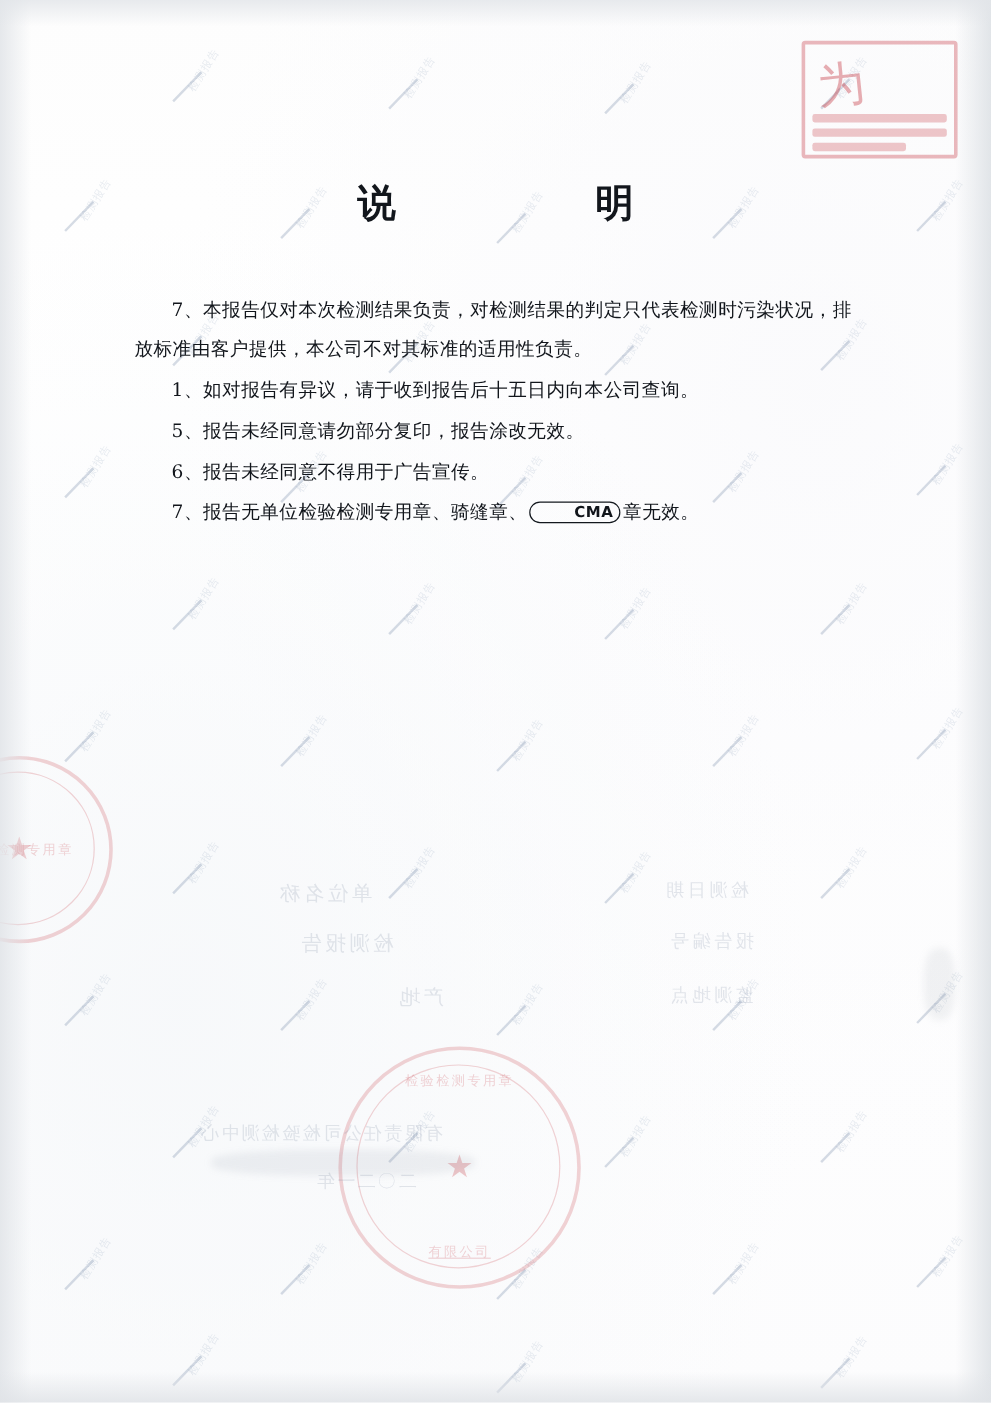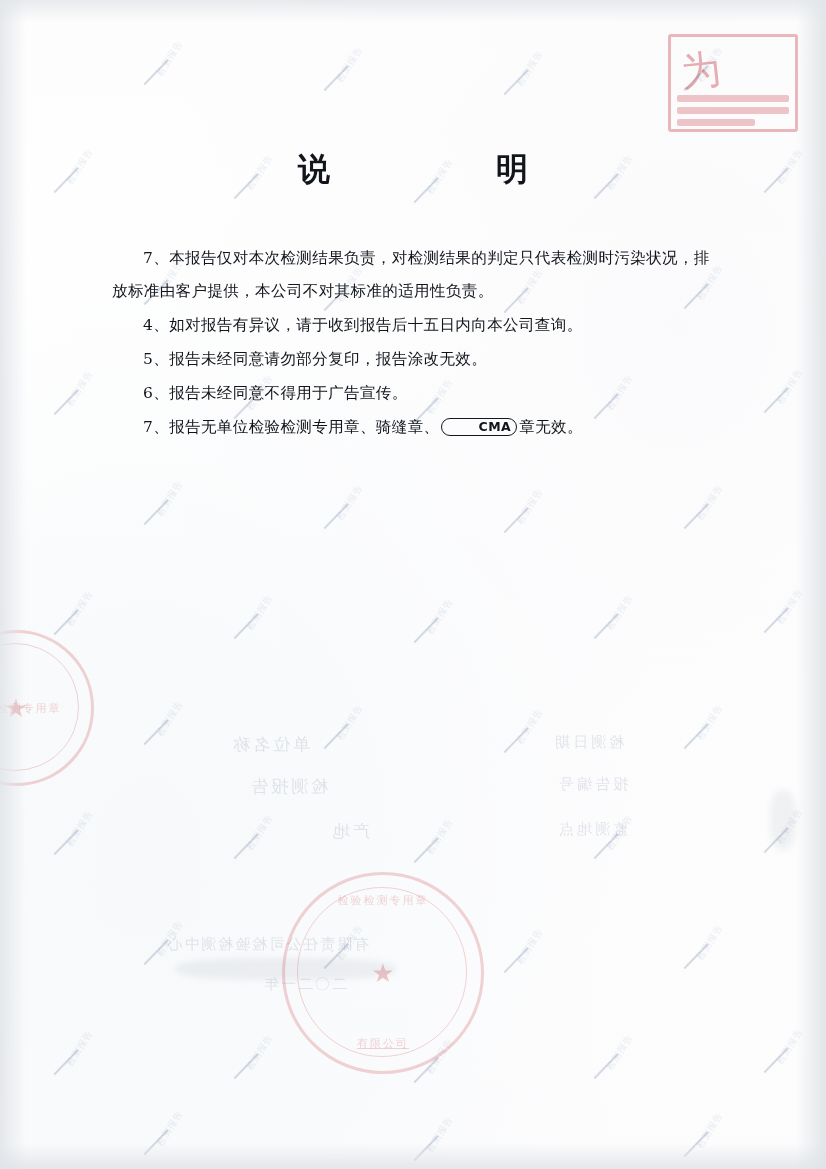--- a/index.html
+++ b/index.html
@@ -281,21 +281,21 @@
   <div class="ghost g7">有限责任公司检验检测中心</div>
   <div class="ghost g8">二〇二一年</div>
 
   <div class="smudge" style="left:176px; top:958px; width:220px; height:22px; background:rgba(120,130,150,0.10);"></div>
   <div class="smudge" style="left:770px; top:790px; width:26px; height:60px; background:rgba(150,155,165,0.12);"></div>
 
   <div class="doc-title">说　　明</div>
 
   <div class="body-block">
     <p class="para">7、本报告仅对本次检测结果负责，对检测结果的判定只代表检测时污染状况，排放标准由客户提供，本公司不对其标准的适用性负责。</p>
-    <p class="para">4、如对报告有异议，请于收到报告后十五日内向本公司查询。</p>
+    <p class="para">1、如对报告有异议，请于收到报告后十五日内向本公司查询。</p>
     <p class="para">5、报告未经同意请勿部分复印，报告涂改无效。</p>
     <p class="para">6、报告未经同意不得用于广告宣传。</p>
     <p class="para"><span>7、报告无单位检验检测专用章、骑缝章、</span><span class="cma-badge">CMA</span><span>章无效。</span></p>
   </div>
 
   <div class="edge-left"></div>
   <div class="edge-right"></div>
   <div class="edge-top"></div>
   <div class="edge-bottom"></div>
 </div>

